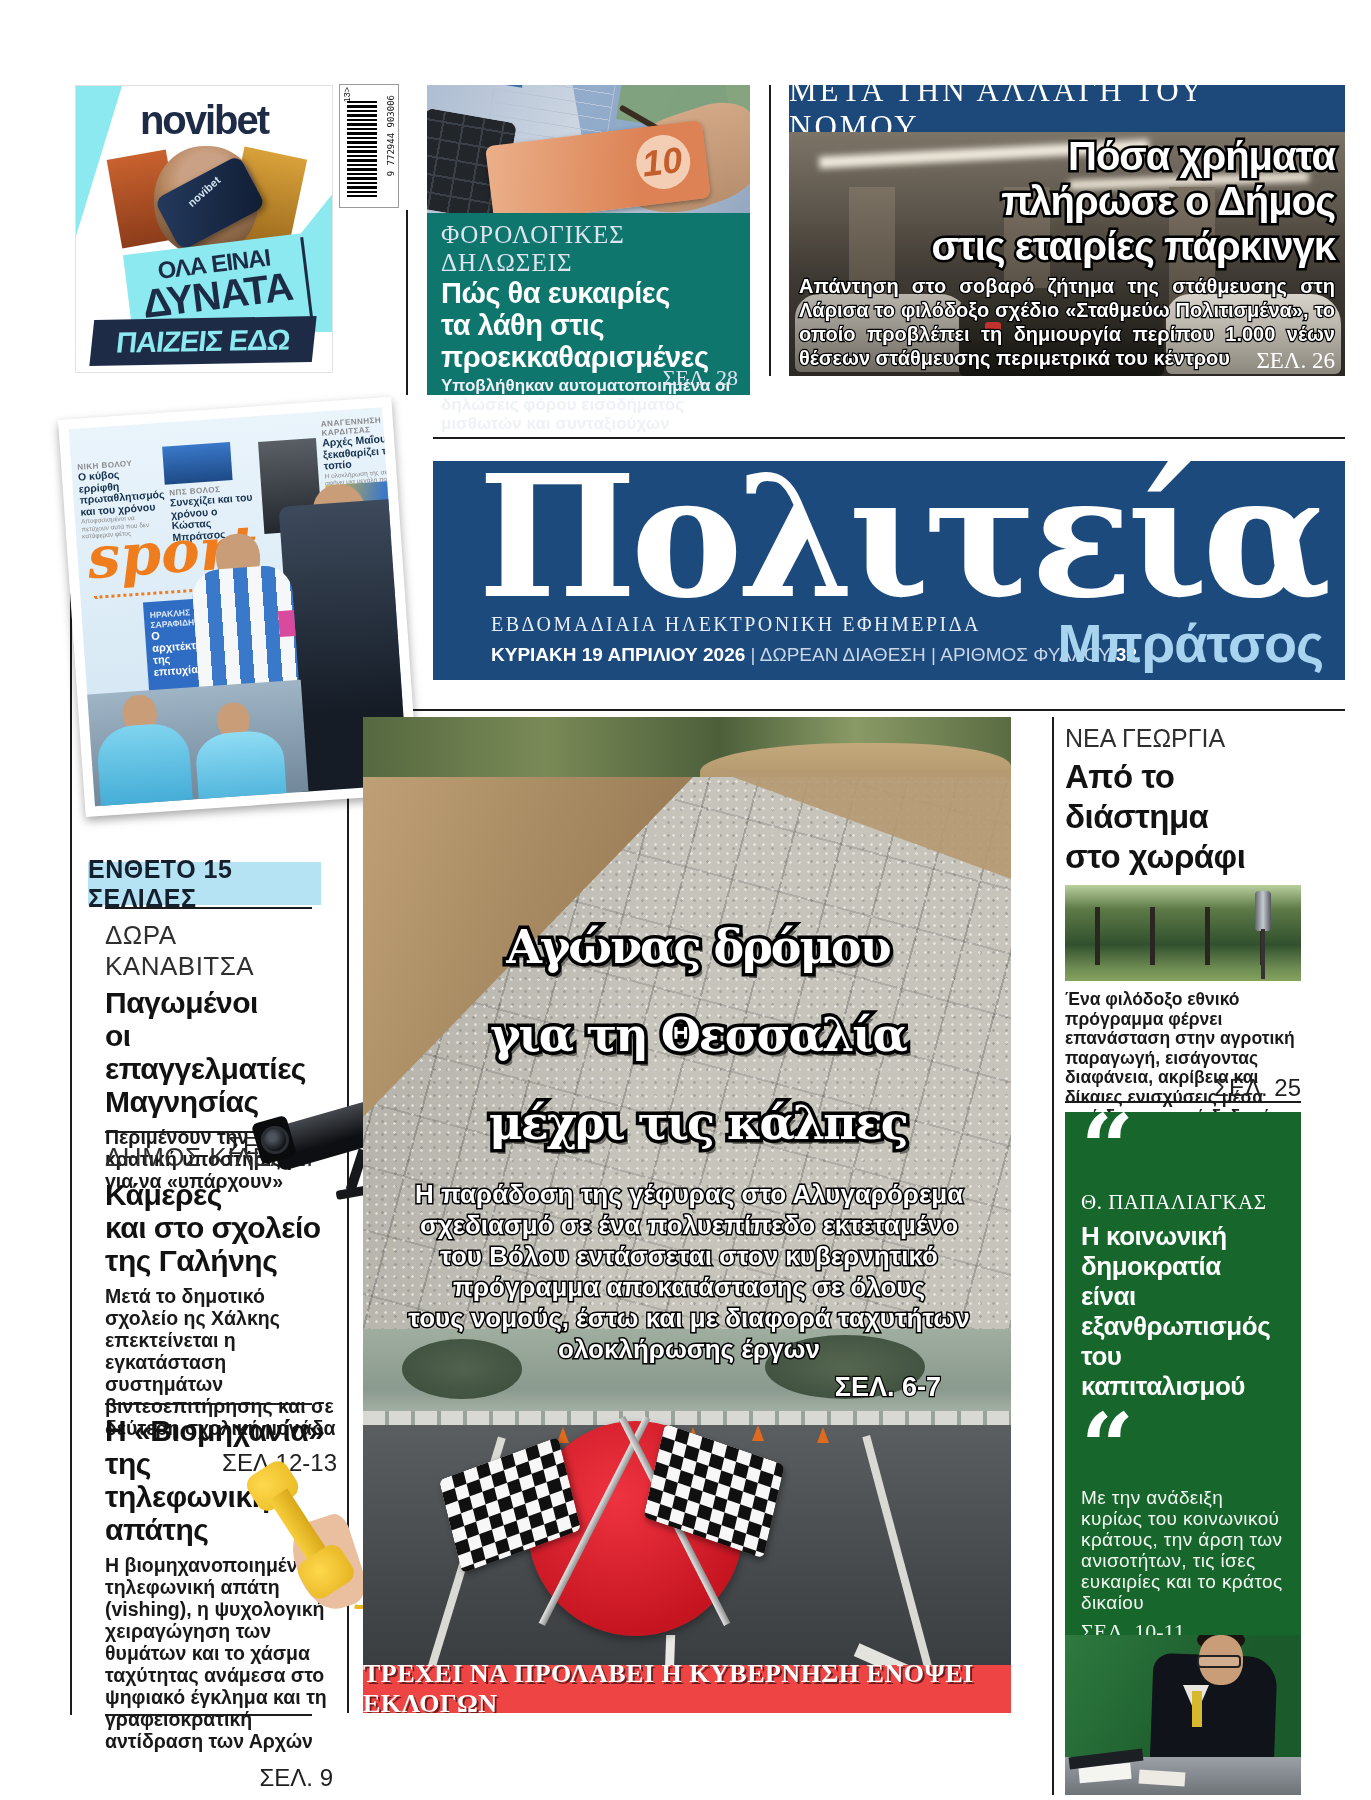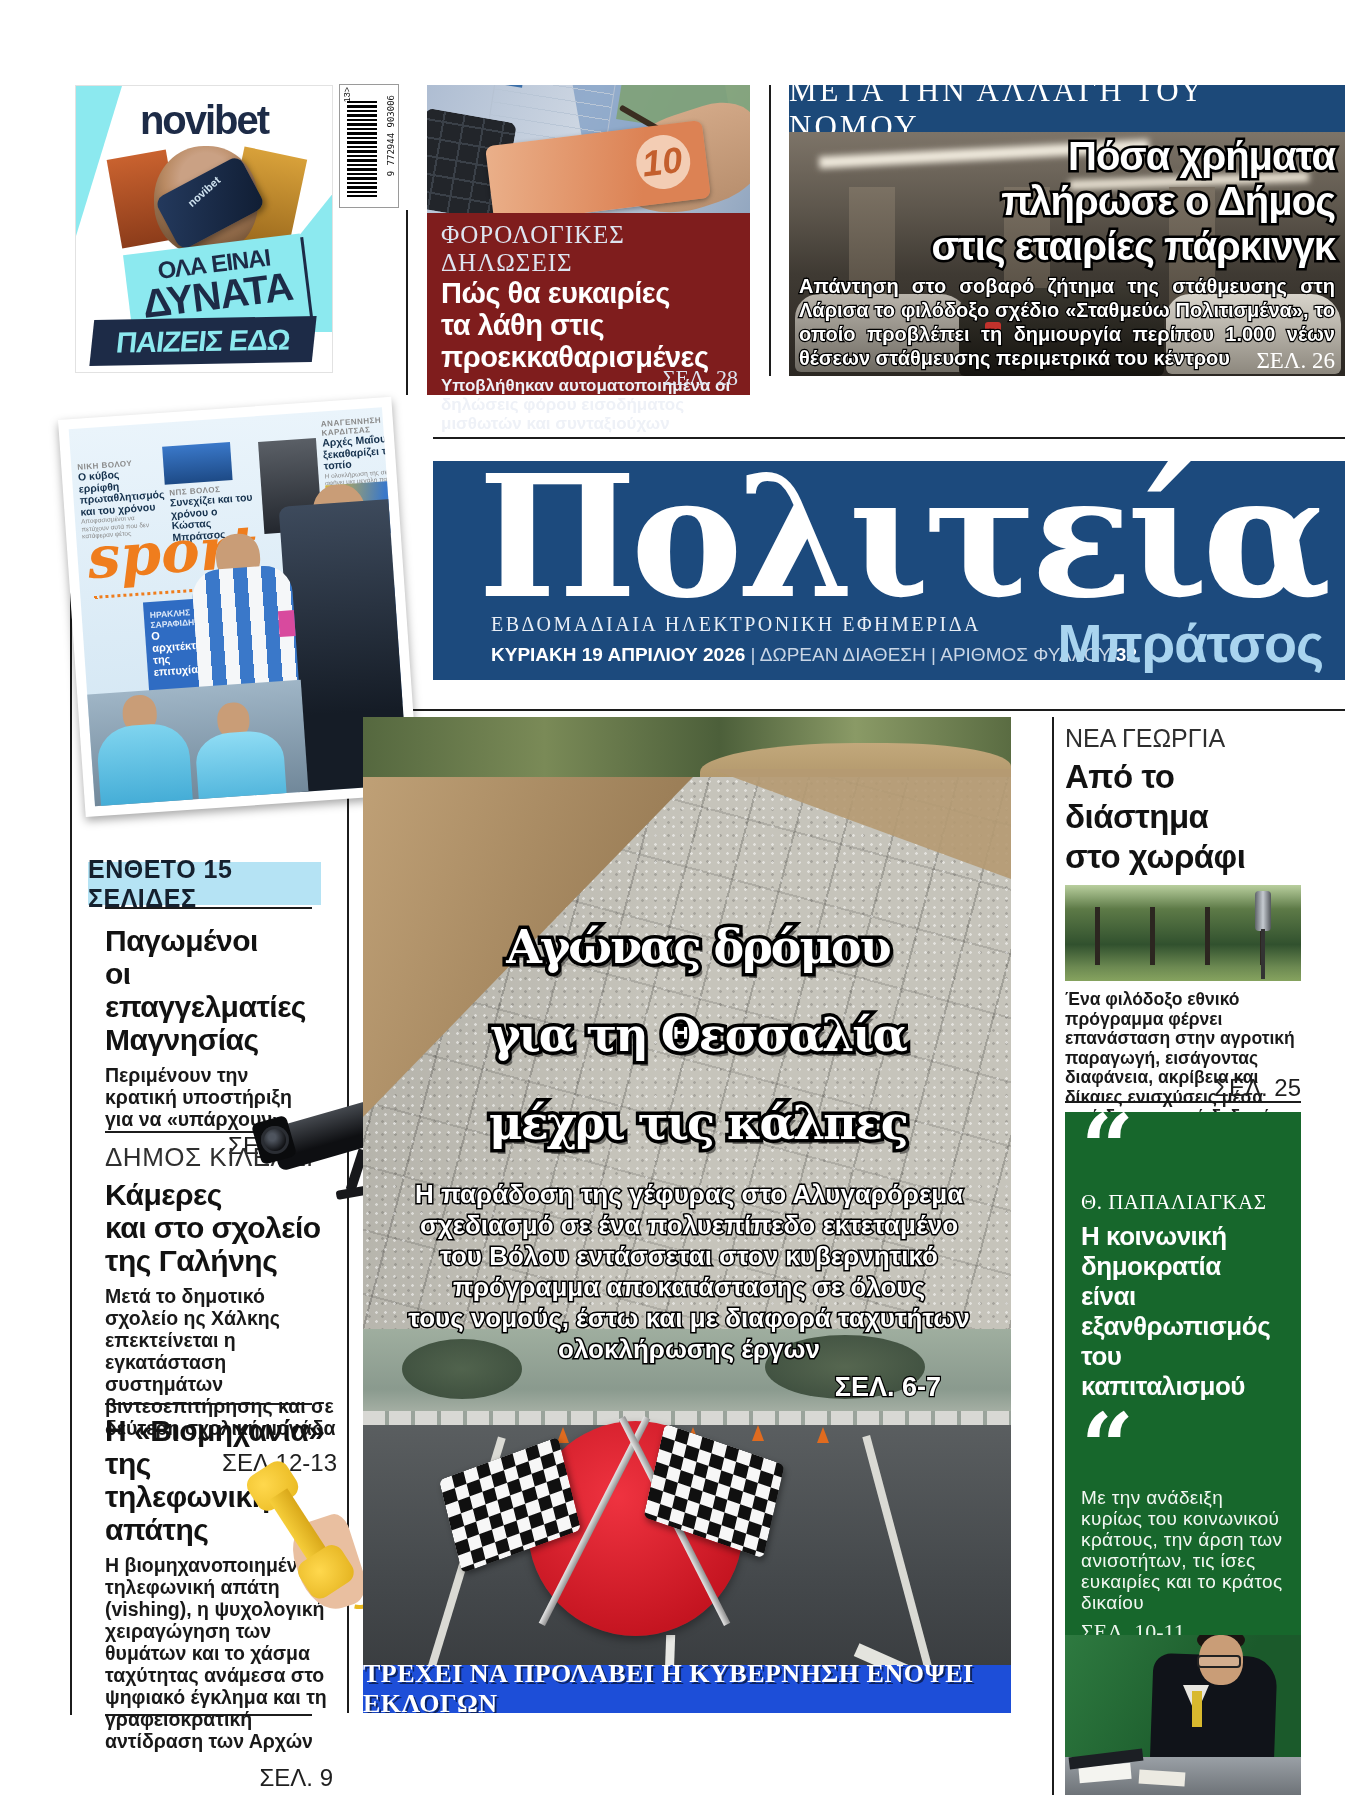--- a/index.html
+++ b/index.html
@@ -49,21 +49,21 @@
   .tx-calc{left:-10px;top:30px;width:92px;height:100px;background:#22252a;border-radius:8px;transform:rotate(10deg);
            background-image:repeating-linear-gradient(0deg,transparent 0 16px,#3a4048 16px 18px),
                             repeating-linear-gradient(90deg,transparent 0 18px,#3a4048 18px 20px);}
   .tx-hand{right:-14px;top:28px;width:150px;height:96px;background:linear-gradient(#d2a887,#b9906f);
            border-radius:50% 30% 40% 50%;transform:rotate(-18deg);}
   .tx-pen{right:44px;top:42px;width:92px;height:6px;background:#3a2d20;border-radius:3px;transform:rotate(30deg);}
   .tx-note{left:62px;bottom:2px;width:218px;height:78px;background:linear-gradient(100deg,#eab08a,#dc8254 70%);
            border-radius:8px;transform:rotate(-7deg);box-shadow:0 2px 5px rgba(0,0,0,.35);}
   .tx-circle{position:absolute;right:16px;top:10px;width:54px;height:54px;border-radius:50%;background:#f3cdb4;}
   .tx-ten{position:absolute;right:24px;top:16px;font-size:36px;font-weight:bold;color:#c45f2d;font-style:italic;}
-  .tax-panel{position:absolute;left:0;right:0;top:128px;bottom:0;background:#7f1d1d;padding:8px 14px;}
+  .tax-panel{position:absolute;left:0;right:0;top:128px;bottom:0;background:#0f766e;padding:8px 14px;}
   .tax-kicker{font-family:"Liberation Serif",serif;font-size:25px;color:#dde4f0;letter-spacing:1px;}
   .tax-hl{font-size:29px;line-height:32px;font-weight:bold;color:#fff;letter-spacing:-0.5px;}
   .tax-deck{margin-top:3px;font-size:17px;line-height:19px;color:#eef1f7;font-weight:bold;}
   .tax-ref{position:absolute;right:12px;bottom:4px;font-family:"Liberation Serif",serif;font-size:22px;color:#dde4f0;}
 
   
   #parking{left:789px;top:85px;width:556px;height:291px;}
   .pk-bar{position:absolute;left:0;right:0;top:0;height:47px;background:#1c4979;display:flex;align-items:center;justify-content:center;
           font-family:"Liberation Serif",serif;font-size:31px;color:#fff;letter-spacing:3px;}
   .pk-photo{position:absolute;left:0;right:0;top:47px;bottom:0;overflow:hidden;
@@ -186,21 +186,21 @@
   .main-ref{position:absolute;right:70px;top:655px;font-size:27px;font-weight:bold;color:#fff;}
   #flags{left:70px;top:692px;width:360px;height:250px;}
   .fl-circle{left:95px;top:12px;width:215px;height:215px;border-radius:50%;
              background:radial-gradient(circle at 42% 35%,#ef3340,#c41420 75%);box-shadow:0 4px 8px rgba(0,0,0,.35);}
   .fl-pole1{left:158px;top:-4px;width:7px;height:232px;background:linear-gradient(90deg,#e6e6e6,#8f8f8f);transform:rotate(27deg);}
   .fl-pole2{left:238px;top:-4px;width:7px;height:232px;background:linear-gradient(90deg,#e6e6e6,#8f8f8f);transform:rotate(-27deg);}
   .checker{background-image:conic-gradient(#101010 25%,#f7f7f7 0 50%,#101010 0 75%,#f7f7f7 0);background-size:26px 26px;
            box-shadow:2px 3px 6px rgba(0,0,0,.4);}
   .fl-left{left:14px;top:48px;width:126px;height:96px;transform:rotate(-14deg) skewY(-6deg);border-radius:6px;}
   .fl-right{left:218px;top:34px;width:126px;height:96px;transform:rotate(13deg) skewY(6deg);border-radius:6px;}
-  .main-banner{position:absolute;left:0;right:0;bottom:0;height:48px;background:#1d4ed8;display:flex;align-items:center;justify-content:center;
+  .main-banner{position:absolute;left:0;right:0;bottom:0;height:48px;background:#ef4444;display:flex;align-items:center;justify-content:center;
                font-family:"Liberation Serif",serif;font-weight:bold;font-size:26px;color:#fff;letter-spacing:.5px;
                text-shadow:2px 2px 0 rgba(0,0,0,.55);}
 
   
   #agri{left:1065px;top:724px;width:236px;}
   .ag-kicker{font-size:25px;color:#2f2f2f;}
   .ag-hl{font-weight:bold;font-size:33px;line-height:40px;color:#121212;letter-spacing:-0.5px;}
   .ag-photo{position:relative;margin-top:8px;width:236px;height:96px;overflow:hidden;
             background:linear-gradient(#b9cf9e 0%,#5d7a47 25%,#31512e 62%,#6d8a52 86%,#86a35f 100%);}
   .vp{position:absolute;top:22px;width:5px;height:58px;background:#2c2620;}
@@ -367,20 +367,21 @@
         <div class="sp-ch2"></div>
         <div class="sp-coach1"></div>
         <div class="sp-coach2"></div>
       </div>
     </div>
   </div>
 
   <div class="ab badge">ΕΝΘΕΤΟ 15 ΣΕΛΙΔΕΣ</div>
 
   <div id="frozen" class="ab">
+    <div class="kicker">ΔΩΡΑ ΚΑΝΑΒΙΤΣΑ</div>
     <div class="lhl" style="margin-top:4px;">Παγωμένοι</div>
     <div class="lhl">οι επαγγελματίες</div>
     <div class="lhl">Μαγνησίας</div>
     <div class="ldeck" style="margin-top:8px;width:200px;">Περιμένουν την κρατική υποστήριξη για να «υπάρχουν»</div>
     <div class="lref ab" style="right:0;top:212px;">ΣΕΛ. 4-5</div>
   </div>
 
   <div id="cameras" class="ab">
     <div class="kicker">ΔΗΜΟΣ ΚΙΛΕΛΕΡ</div>
     <div class="lhl" style="margin-top:5px;">Κάμερες</div>

